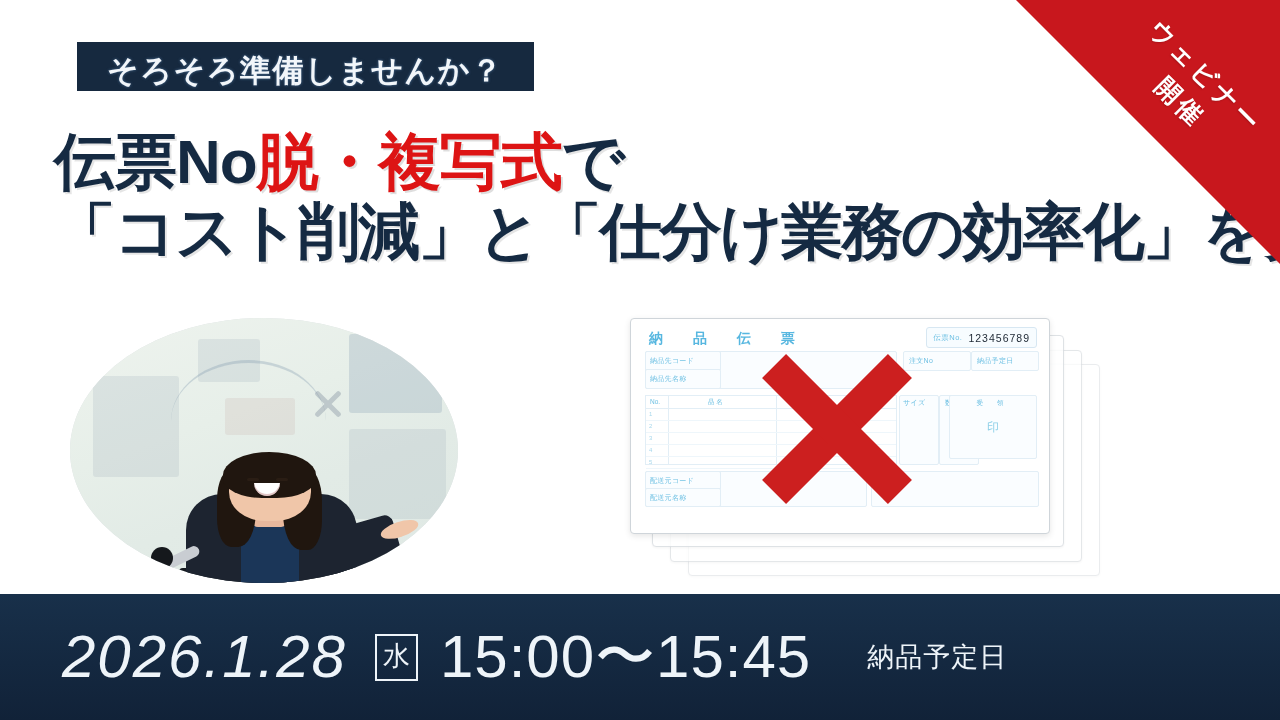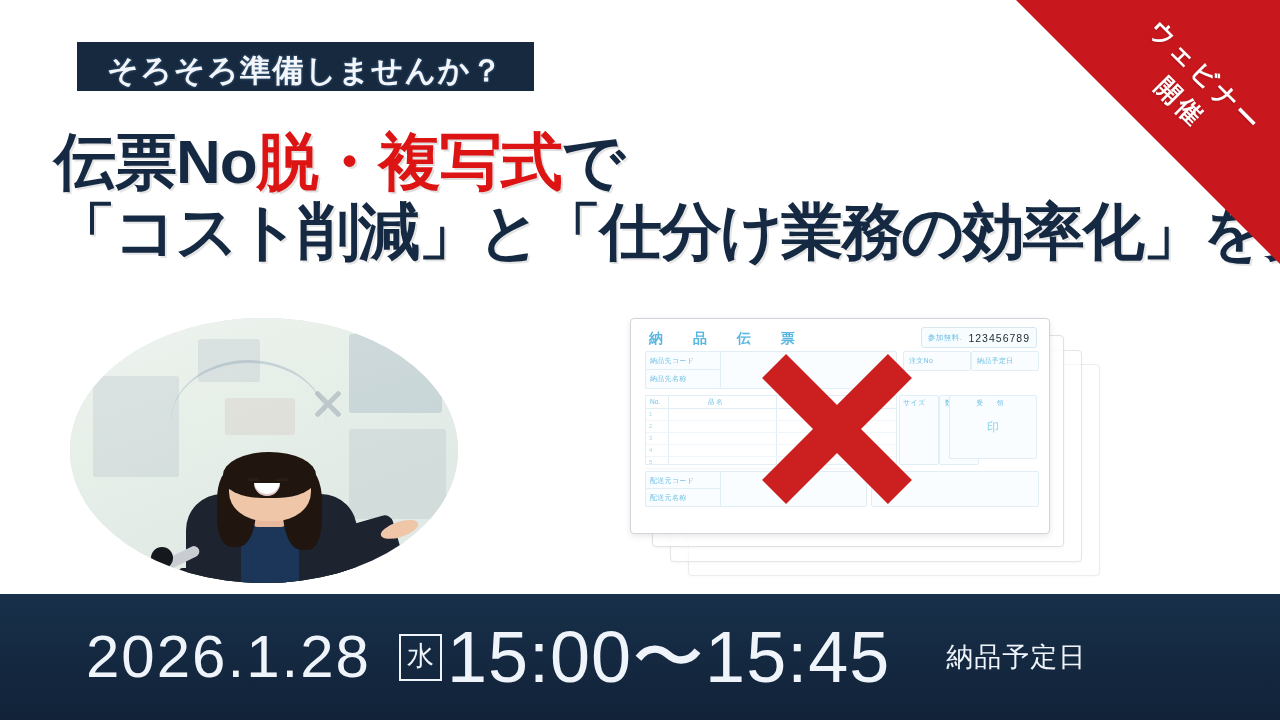--- a/index.html
+++ b/index.html
@@ -212,30 +212,30 @@
   .bigx:after{transform:translateX(-50%) rotate(-45deg);}
 
   
   .footer{
     position:absolute;left:0;bottom:0;width:1280px;height:126px;
     background:linear-gradient(180deg,#18304a 0%,#142840 55%,#112238 100%);
     display:flex;align-items:center;z-index:25;
   }
   .f-date{
     color:#eef4f9;font-size:60px;font-weight:400;letter-spacing:2px;
-    margin-left:86px;line-height:1;
+    margin-left:62px;line-height:1;font-style:italic;
   }
   .f-dow{
     margin-left:28px;border:2px solid #eef4f9;color:#eef4f9;
     font-size:27px;line-height:1;padding:7px 6px 9px 6px;
     display:inline-block;
   }
   .f-time{
-    color:#eef4f9;font-size:72px;font-weight:400;letter-spacing:1px;
-    margin-left:5px;line-height:1;
+    color:#eef4f9;font-size:60px;font-weight:400;letter-spacing:1px;
+    margin-left:22px;line-height:1;
   }
   .f-free{
     color:#eef4f9;font-size:27px;font-weight:500;letter-spacing:1px;
     margin-left:56px;line-height:1;
   }
   .f-logo{
     position:absolute;right:44px;top:50%;transform:translateY(-50%);
     color:#ffffff;font-size:58px;font-weight:900;letter-spacing:-1px;
     line-height:1;text-shadow:2px 2px 2px rgba(0,0,0,.35);
   }
@@ -296,21 +296,21 @@
     <div class="sheet s4"></div>
     <div class="sheet s3"></div>
     <div class="sheet s2"></div>
 
     <div class="sheet s1">
       <div class="slip-inner">
 
         <div class="slip-title">納 品 伝 票</div>
 
         <div class="slip-no-box">
-          <span class="slip-no-label">参加無料.</span>
+          <span class="slip-no-label">伝票No.</span>
           <span class="slip-no-val">123456789</span>
         </div>
 
         <div class="fld" style="left:14px;top:32px;width:250px;height:36px;"></div>
         <div class="fld" style="left:14px;top:32px;width:74px;height:18px;"></div>
         <div class="fld" style="left:14px;top:50px;width:74px;height:18px;"></div>
         <div class="fld-lab" style="left:19px;top:37px;">納品先コード</div>
         <div class="fld-lab" style="left:19px;top:55px;">納品先名称</div>
 
         <div class="fld" style="left:272px;top:32px;width:66px;height:18px;"></div>

